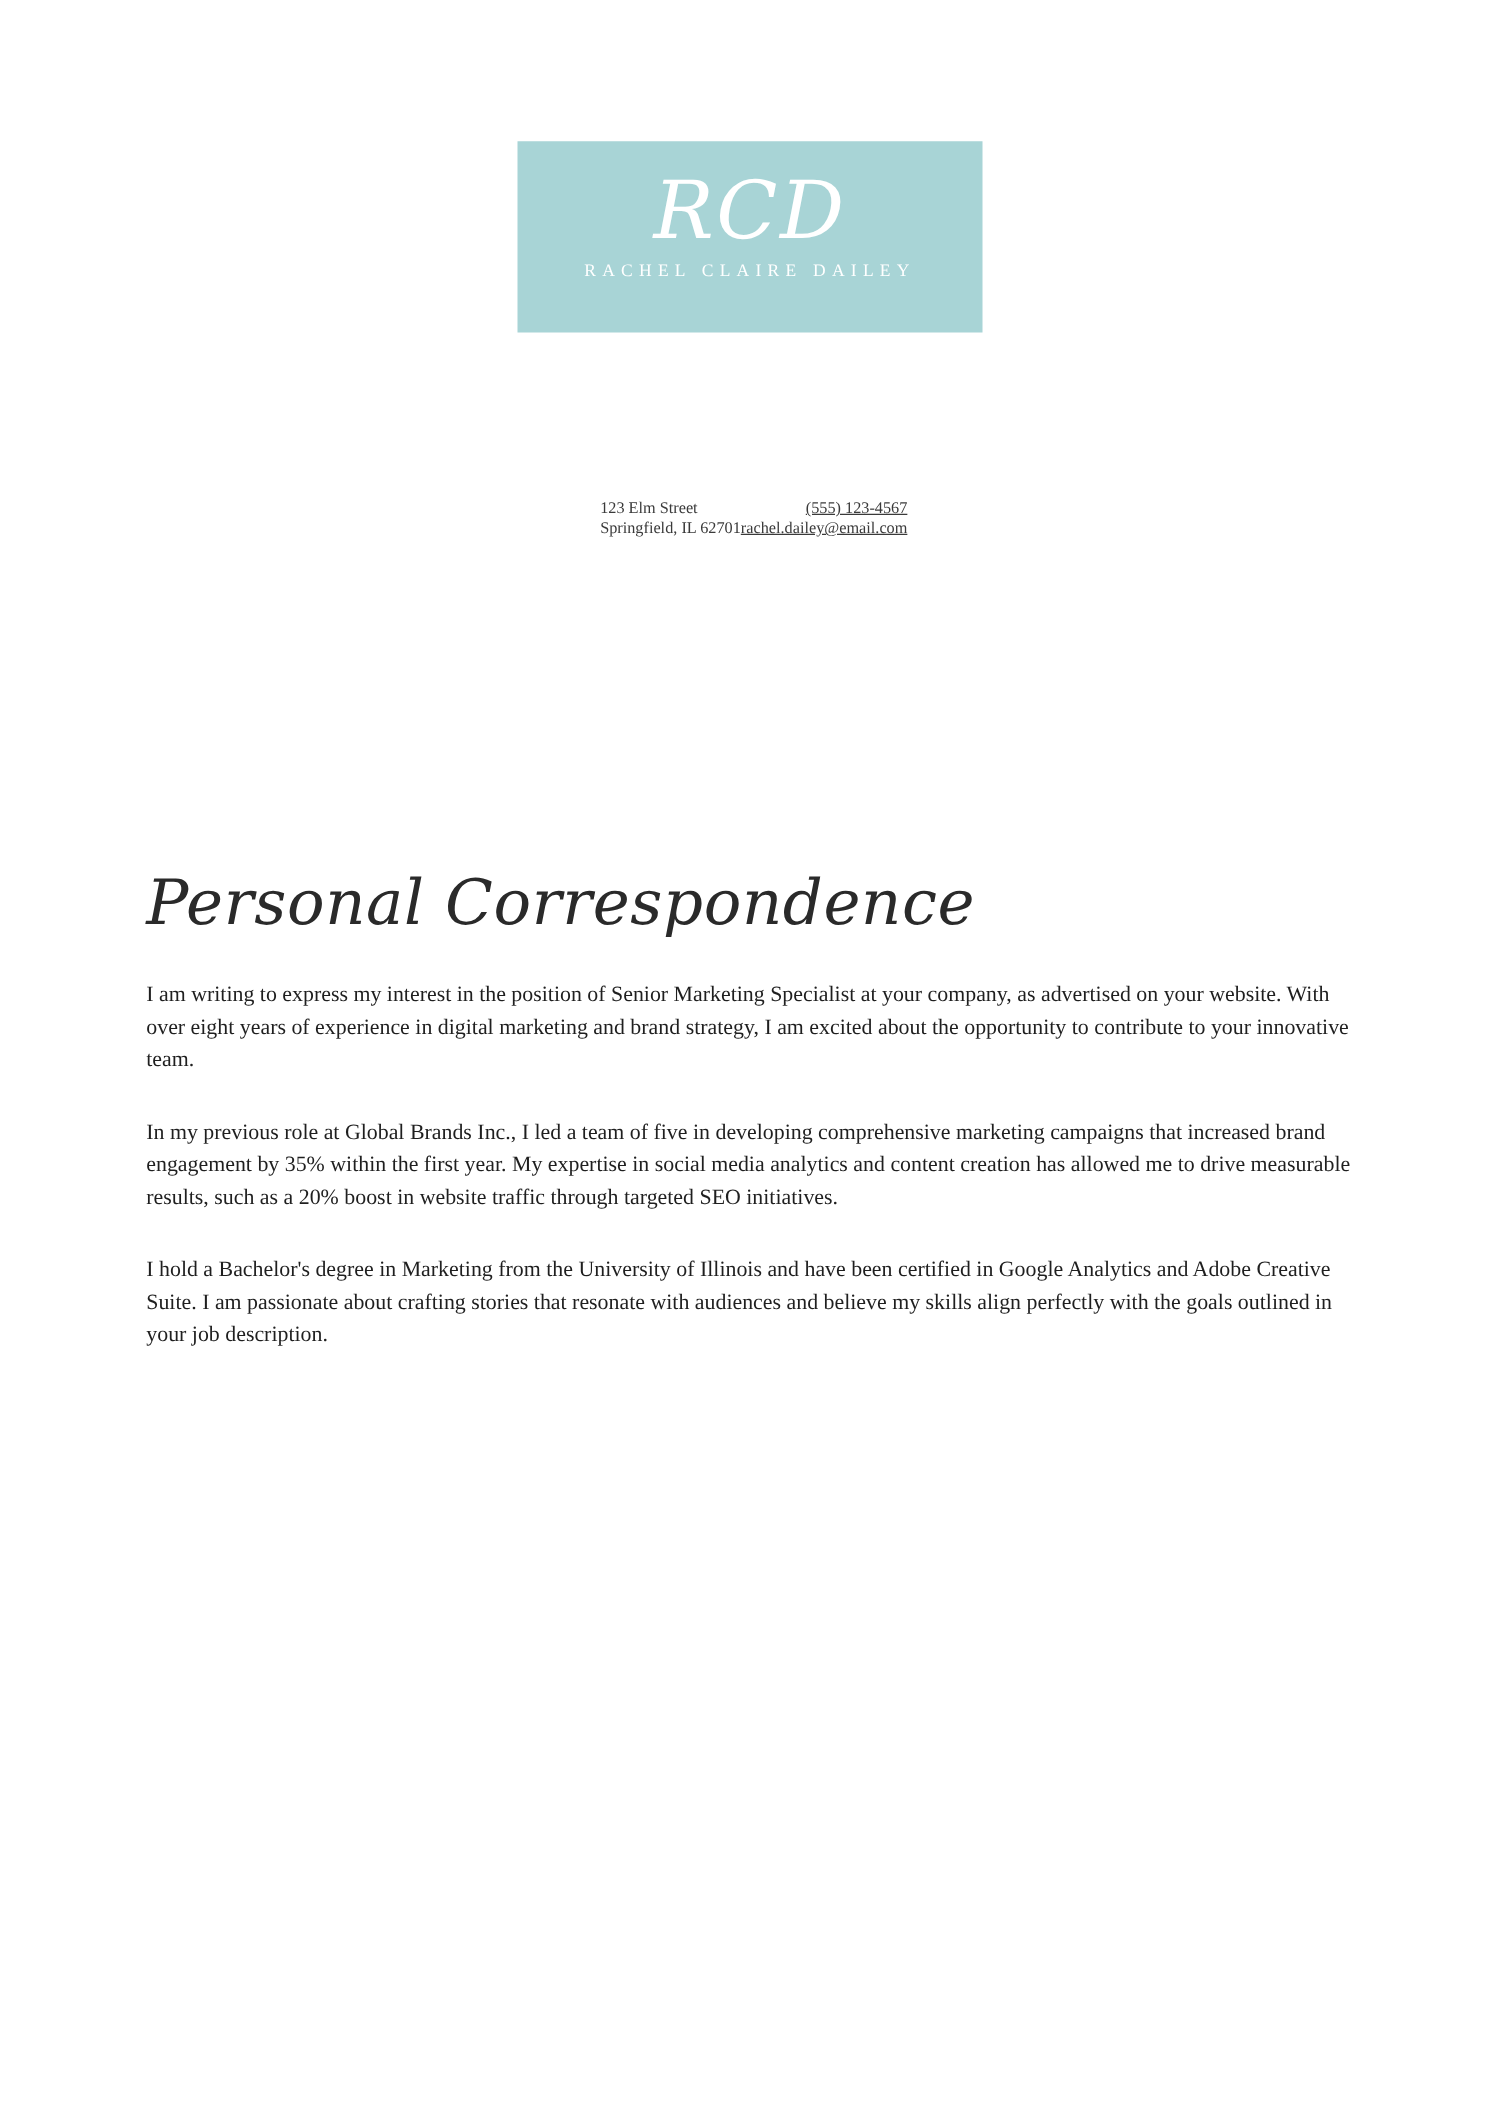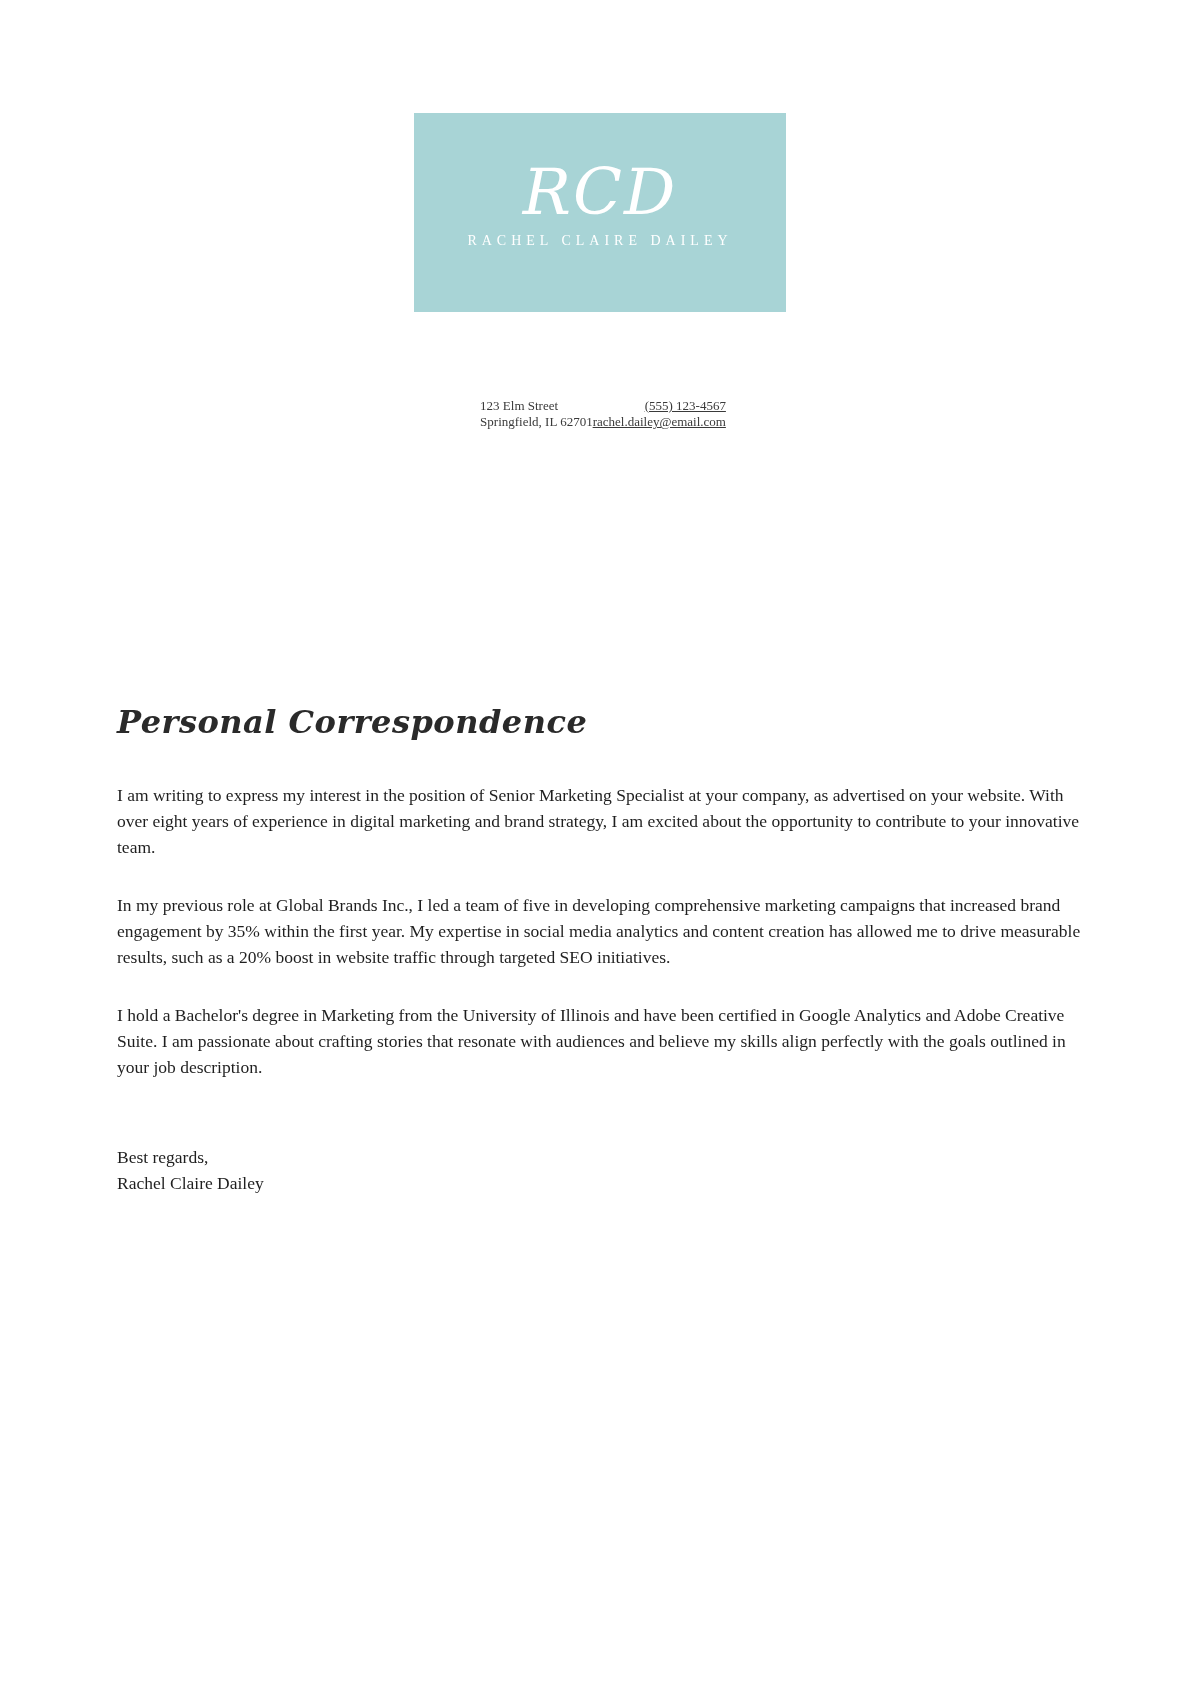--- a/index.html
+++ b/index.html
@@ -19,21 +19,21 @@
     font-family: "Liberation Serif", "DejaVu Serif", serif;
   }
 
   
   .brand-box {
     position: absolute;
     top: 113px;
     left: 50%;
     transform: translateX(-50%);
     width: 372px;
-    height: 199px;
+    height: 153px;
     background: var(--brand-box-color);
     display: flex;
     flex-direction: column;
     align-items: center;
     justify-content: center;
   }
   .brand-inner { transform: translateY(-10px); text-align: center; }
   .monogram {
     color: var(--brand-text-color);
     font-family: "DejaVu Serif", serif;
@@ -69,22 +69,22 @@
   .letter {
     position: absolute;
     top: 694px;
     left: 117px;
     right: 110px;
     color: var(--body-text-color);
   }
   .letter-title {
     font-family: "DejaVu Serif", serif;
     font-style: italic;
-    font-weight: 700;
-    font-size: 32px;
+    font-weight: 400;
+    font-size: 50px;
     line-height: 56px;
     color: #2a2a2a;
     letter-spacing: 0.5px;
   }
   .salutation {
     margin-top: 28px;
     font-size: 17.5px;
     line-height: 26px;
   }
   .para {
@@ -119,19 +119,15 @@
       <div>(555) 123-4567</div>
       <div>rachel.dailey@email.com</div>
     </div>
   </div>
 
   <main class="letter">
     <h1 class="letter-title">Personal Correspondence</h1>
     <p class="para">I am writing to express my interest in the position of Senior Marketing Specialist at your company, as advertised on your website. With over eight years of experience in digital marketing and brand strategy, I am excited about the opportunity to contribute to your innovative team.</p>
     <p class="para">In my previous role at Global Brands Inc., I led a team of five in developing comprehensive marketing campaigns that increased brand engagement by 35% within the first year. My expertise in social media analytics and content creation has allowed me to drive measurable results, such as a 20% boost in website traffic through targeted SEO initiatives.</p>
     <p class="para">I hold a Bachelor's degree in Marketing from the University of Illinois and have been certified in Google Analytics and Adobe Creative Suite. I am passionate about crafting stories that resonate with audiences and believe my skills align perfectly with the goals outlined in your job description.</p>
-    <div class="closing">
-      <div>Best regards,</div>
-      <div>Rachel Claire Dailey</div>
-    </div>
   </main>
 
 </div>
 
 </body></html>

